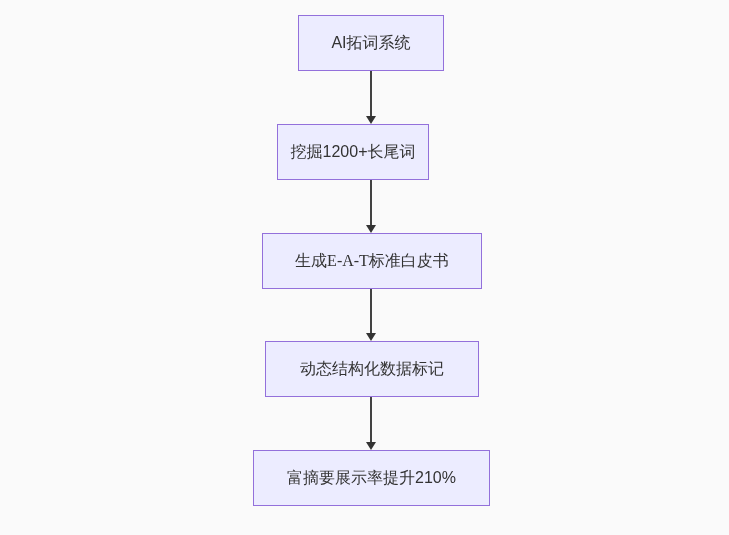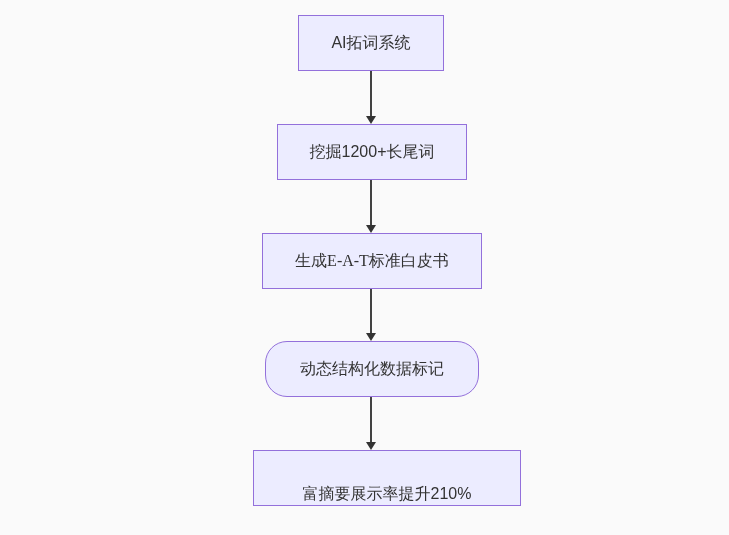--- a/index.html
+++ b/index.html
@@ -26,24 +26,24 @@
     border: 1px solid #9370db;
     color: #333333;
     font-size: 16px;
     display: flex;
     align-items: center;
     justify-content: center;
     text-align: center;
     white-space: nowrap;
   }
   #node-1 { left: 298px; top: 15px;  width: 146px; height: 56px; }
-  #node-2 { left: 277px; top: 124px; width: 190px; height: 56px; }
+  #node-2 { left: 277px; top: 124px; width: 152px; height: 56px; }
   #node-3 { left: 262px; top: 233px; width: 220px; height: 56px; font-family: Liberation Serif, serif; }
-  #node-4 { left: 265px; top: 341px; width: 214px; height: 56px; border-radius: 22px; }
-  #node-5 { left: 253px; top: 450px; width: 268px; height: 56px; align-items: flex-end; }
+  #node-4 { left: 265px; top: 341px; width: 214px; height: 56px; }
+  #node-5 { left: 253px; top: 450px; width: 237px; height: 56px; }
 
   .edge {
     position: absolute;
     left: 365px;
     width: 12px;
   }
   #edge-1 { top: 71px;  height: 53px; }
   #edge-2 { top: 180px; height: 53px; }
   #edge-3 { top: 289px; height: 52px; }
   #edge-4 { top: 397px; height: 53px; }

